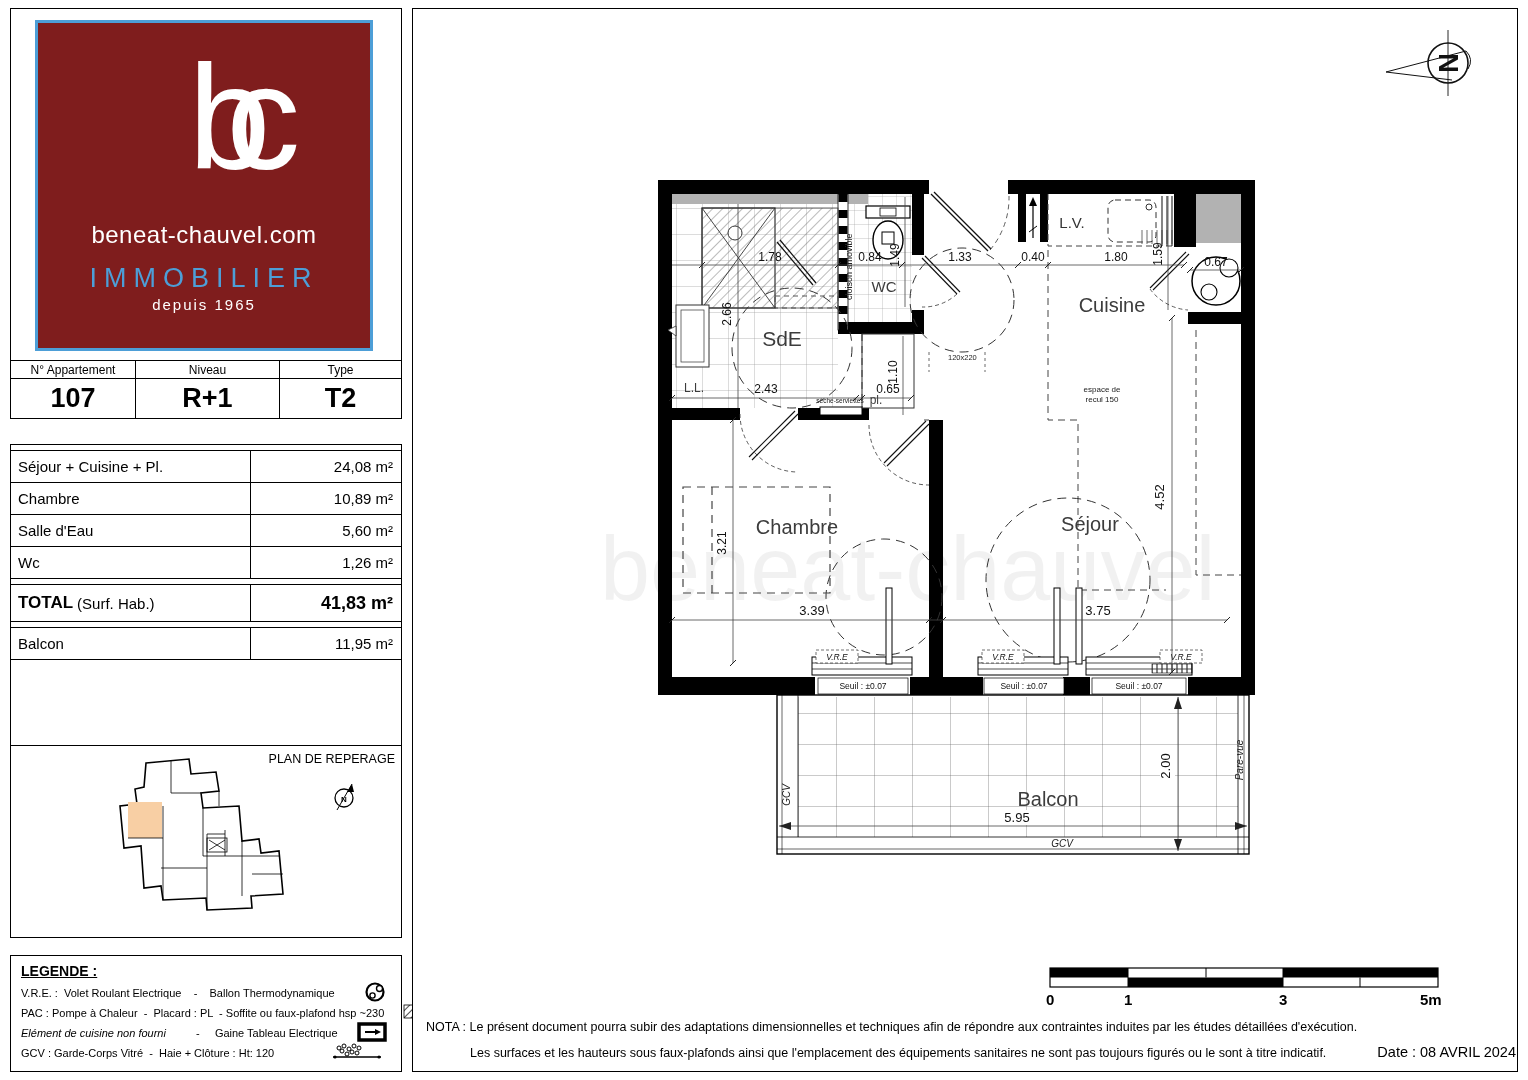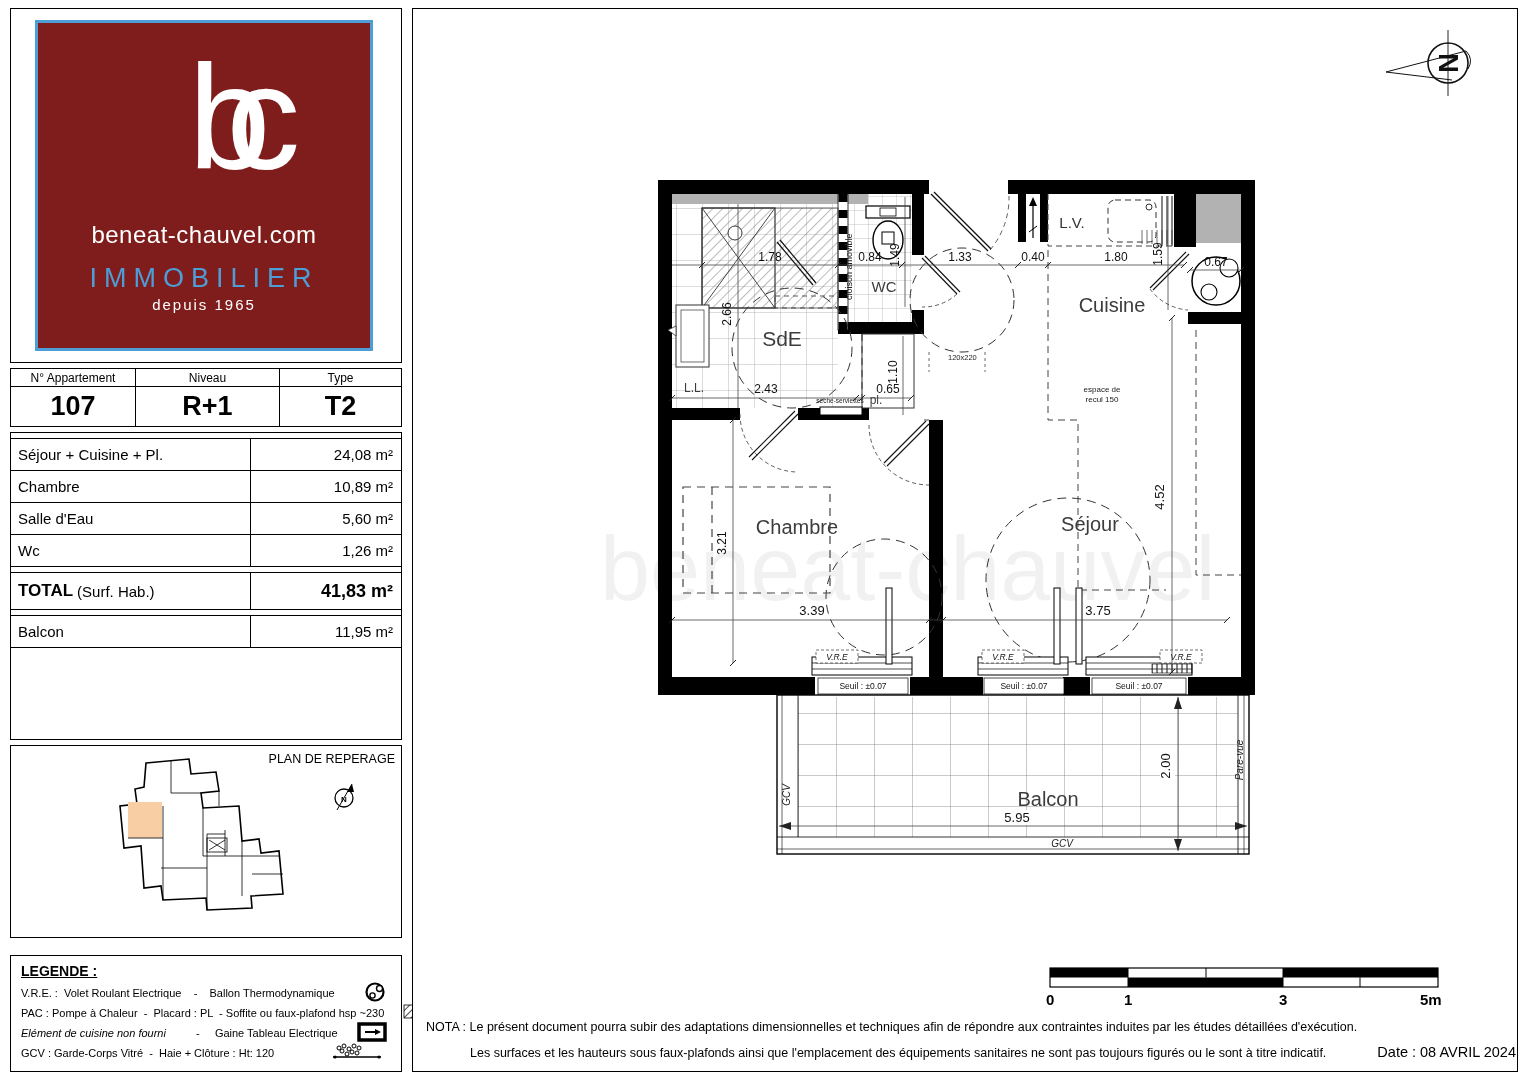--- a/index.html
+++ b/index.html
@@ -8,30 +8,30 @@
   
   #logo-box{left:10px;top:8px;width:392px;height:355px;}
   .logo-inner{position:absolute;left:24px;top:11px;width:338px;height:331px;background:#7f1d1d;
     border:3px solid #4d9ed7;box-sizing:border-box;display:flex;flex-direction:column;align-items:center;}
   .monogram{color:#fff;font-size:148px;font-weight:400;letter-spacing:-0.30em;line-height:1.28;
     transform:translateX(18px);height:196px;}
   .brand-domain{color:#fff;font-size:24px;font-weight:400;letter-spacing:0.5px;margin-top:2px;}
   .brand-tagline{color:#4d9ed7;font-size:27px;letter-spacing:7px;margin-top:14px;}
   .brand-since{color:#fff;font-size:15px;letter-spacing:2px;margin-top:2px;}
   
-  #apt-table{left:10px;top:368px;width:392px;height:59px;display:grid;
+  #apt-table{left:10px;top:360px;width:392px;height:59px;display:grid;
     grid-template-columns:125px 144px 121px;grid-template-rows:18px 39px;}
   .apt-h{font-size:12px;display:flex;align-items:center;justify-content:center;
     border-bottom:1px solid #000;border-right:1px solid #000;}
   .apt-h:nth-child(3){border-right:none;}
   .apt-v{font-size:27px;font-weight:bold;display:flex;align-items:center;justify-content:center;
     border-right:1px solid #000;}
   .apt-v:nth-child(6){border-right:none;}
   
-  #surf-box{left:10px;top:432px;width:392px;height:308px;}
+  #surf-box{left:10px;top:444px;width:392px;height:308px;}
   .srow{height:31px;display:flex;border-bottom:1px solid #000;font-size:15px;align-items:stretch;}
   .srow .lab{width:232px;padding-left:7px;display:flex;align-items:center;}
   .srow .val{flex:1;border-left:1px solid #000;display:flex;align-items:center;justify-content:flex-end;padding-right:8px;}
   .sgap{height:5px;border-bottom:1px solid #000;}
   .total-row{height:36px;font-size:17px;}
   .total-row .lab{font-weight:bold;}
   .total-row .lab .paren{font-weight:normal;font-size:15px;margin-left:4px;}
   .total-row .val{font-weight:bold;font-size:18px;}
   
   #rep-box{left:10px;top:745px;width:392px;height:193px;}

